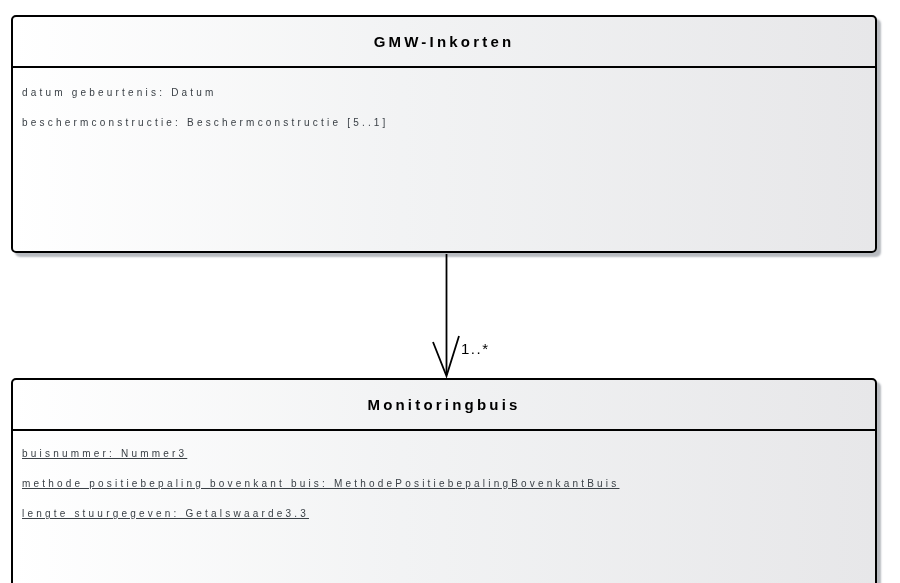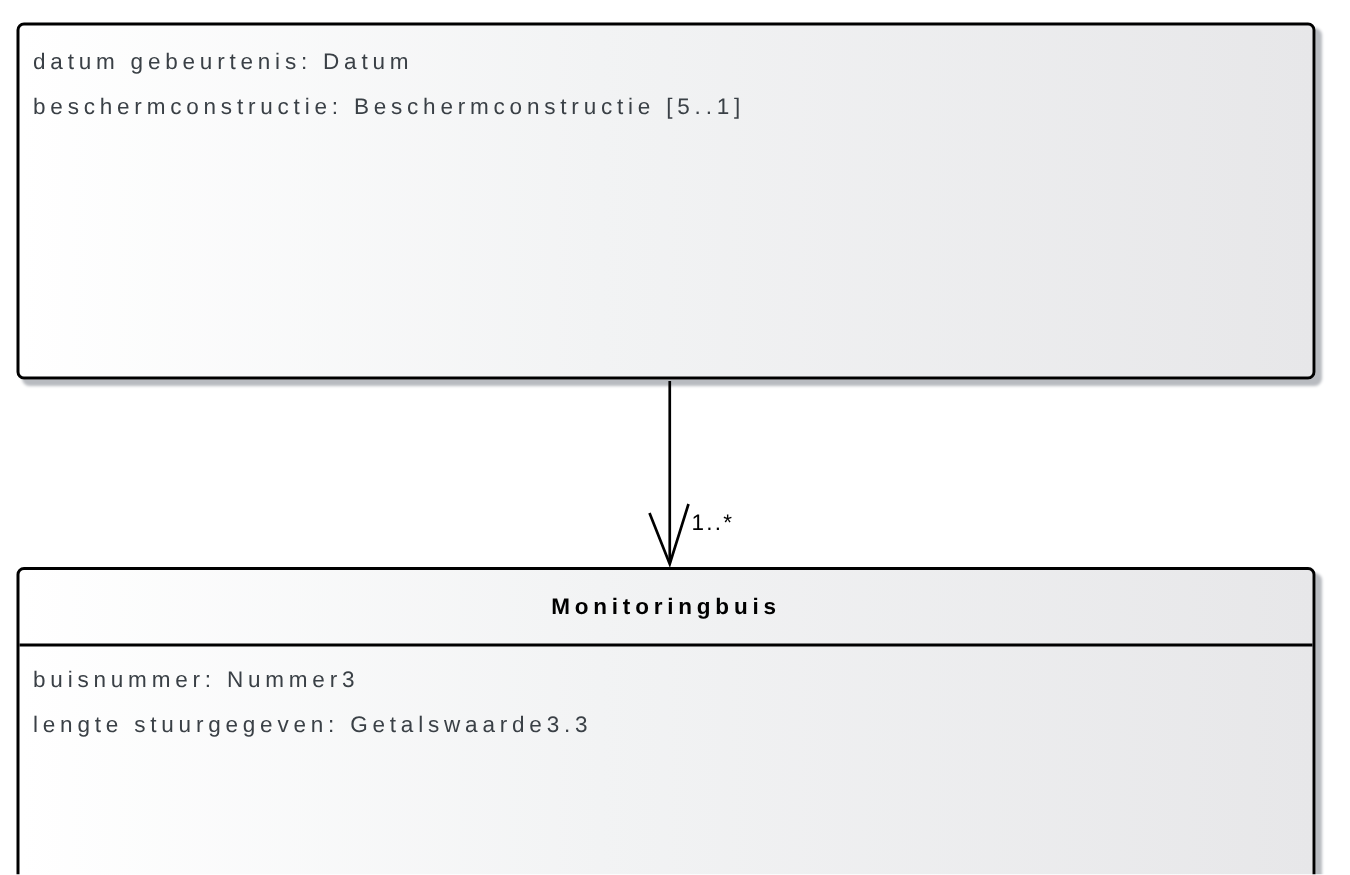--- a/index.html
+++ b/index.html
@@ -29,21 +29,21 @@
     display: flex;
     align-items: center;
     justify-content: center;
     font-size: 15px;
     font-weight: bold;
     color: #000000;
     letter-spacing: 3.2px;
   }
   .class-attributes {
     padding: 10px 4px 0 9px;
-    font-size: 15px;
+    font-size: 10px;
     color: #3a4046;
     letter-spacing: 3.2px;
   }
   .attr-line {
     line-height: 30px;
     white-space: nowrap;
   }
   .stereotype-group { margin-top: 6px; }
   .stereotype-line {
     line-height: 30px;
@@ -65,35 +65,37 @@
     letter-spacing: 1.5px;
     white-space: nowrap;
   }
 </style>
 </head>
 <body>
 
 <div id="canvas">
 
   <div class="class-box" id="class-gmw">
+    <div class="class-title">GMW-Inkorten</div>
     <div class="class-attributes">
       <div class="attr-line">datum gebeurtenis: Datum</div>
       <div class="attr-line">beschermconstructie: Beschermconstructie [5..1]</div>
       <div class="stereotype-group">
       </div>
     </div>
   </div>
 
   <svg id="connector-svg" viewBox="0 0 900 583" xmlns="http://www.w3.org/2000/svg">
     <line x1="446.5" y1="254" x2="446.5" y2="375" stroke="#000000" stroke-width="1.8"></line>
     <polyline points="433,342 446.5,376 459,336" fill="none" stroke="#000000" stroke-width="1.8"></polyline>
   </svg>
   <div id="multiplicity-label">1..*</div>
 
   <div class="class-box" id="class-monitoringbuis">
     <div class="class-title">Monitoringbuis</div>
-    <div class="class-attributes" style="padding-top:8px;">
+    <div class="class-attributes" style="padding-top:8px;text-decoration:underline;">
       <div class="attr-line">buisnummer: Nummer3</div>
+      <div class="attr-line">methode positiebepaling bovenkant buis: MethodePositiebepalingBovenkantBuis</div>
       <div class="attr-line">lengte stuurgegeven: Getalswaarde3.3</div>
     </div>
   </div>
 
 </div>
 
 </body></html>

